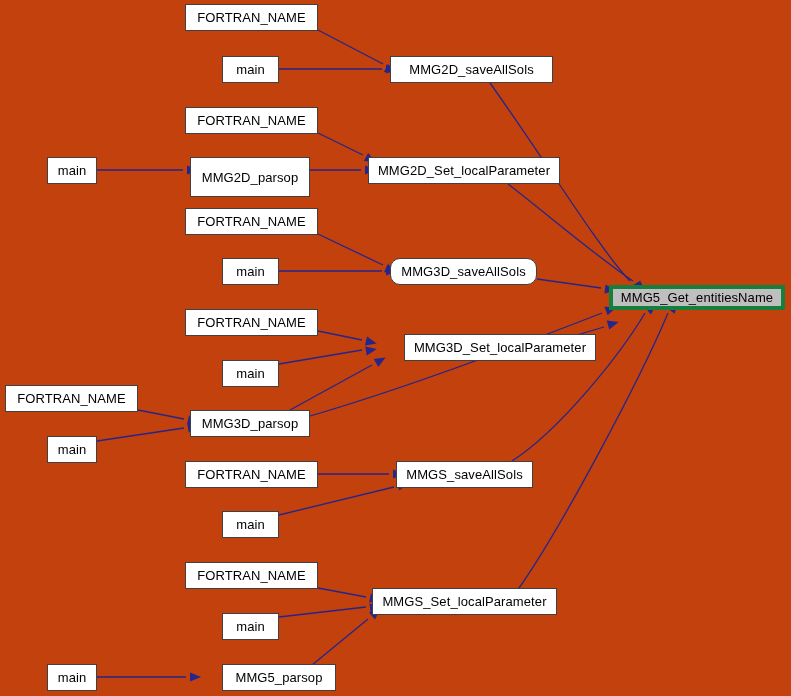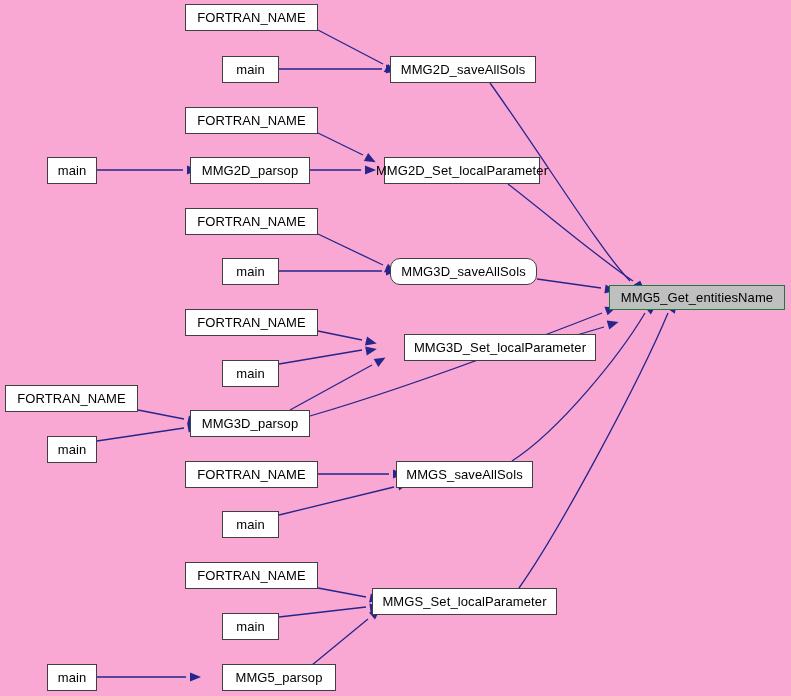--- a/index.html
+++ b/index.html
@@ -5,21 +5,21 @@
 <style>
   html, body {
     margin: 0;
     padding: 0;
     background: #ffffff;
   }
   #graph-root {
     position: relative;
     width: 791px;
     height: 696px;
-    background: #f9a8d4;
+    background: #c2410c;
     font-family: "Liberation Sans", sans-serif;
     overflow: hidden;
   }
   svg#edge-layer {
     position: absolute;
     left: 0;
     top: 0;
     width: 791px;
     height: 696px;
     pointer-events: none;
@@ -34,21 +34,21 @@
     line-height: 1;
     display: flex;
     align-items: center;
     justify-content: center;
     white-space: nowrap;
     letter-spacing: 0.1px;
     z-index: 5;
   }
   .node.highlight {
     background: #bfbfbf;
-    border: 1px solid #15803d;
+    border: 4px solid #15803d;
   }
 </style>
 </head>
 <body>
 
 <div id="graph-root">
   <svg id="edge-layer" viewBox="0 0 791 696" xmlns="http://www.w3.org/2000/svg">
     <g id="edge-paths">
         <path d="M318,30 L383,64" stroke="#25258c" stroke-width="1.3" fill="none"></path>
         <path d="M279,69 L382,69" stroke="#25258c" stroke-width="1.3" fill="none"></path>
@@ -104,33 +104,33 @@
         <polygon points="0,-4.6 11,0 0,4.6" fill="#25258c" transform="translate(671,311) rotate(-55)"></polygon>
       </g>
   </svg>
   <div id="node-layer">
       <div class="node" style="left: 185px; top: 4px; width: 133px; height: 27px;">
         <span>FORTRAN_NAME</span>
       </div>
       <div class="node" style="left: 222px; top: 56px; width: 57px; height: 27px;">
         <span>main</span>
       </div>
-      <div class="node" style="left: 390px; top: 56px; width: 146px; height: 27px;">
+      <div class="node" style="left: 390px; top: 56px; width: 163px; height: 27px;">
         <span>MMG2D_saveAllSols</span>
       </div>
       <div class="node" style="left: 185px; top: 107px; width: 133px; height: 27px;">
         <span>FORTRAN_NAME</span>
       </div>
       <div class="node" style="left: 47px; top: 157px; width: 50px; height: 27px;">
         <span>main</span>
       </div>
-      <div class="node" style="left: 190px; top: 157px; width: 120px; height: 27px;">
+      <div class="node" style="left: 190px; top: 157px; width: 120px; height: 40px;">
         <span>MMG2D_parsop</span>
       </div>
-      <div class="node" style="left: 368px; top: 157px; width: 156px; height: 27px; margin-left: 16px;">
+      <div class="node" style="left: 368px; top: 157px; width: 192px; height: 27px;">
         <span>MMG2D_Set_localParameter</span>
       </div>
       <div class="node" style="left: 185px; top: 208px; width: 133px; height: 27px;">
         <span>FORTRAN_NAME</span>
       </div>
       <div class="node" style="left: 222px; top: 258px; width: 57px; height: 27px;">
         <span>main</span>
       </div>
       <div class="node" style="left: 390px; top: 258px; width: 147px; height: 27px; border-radius: 10px;">
         <span>MMG3D_saveAllSols</span>

